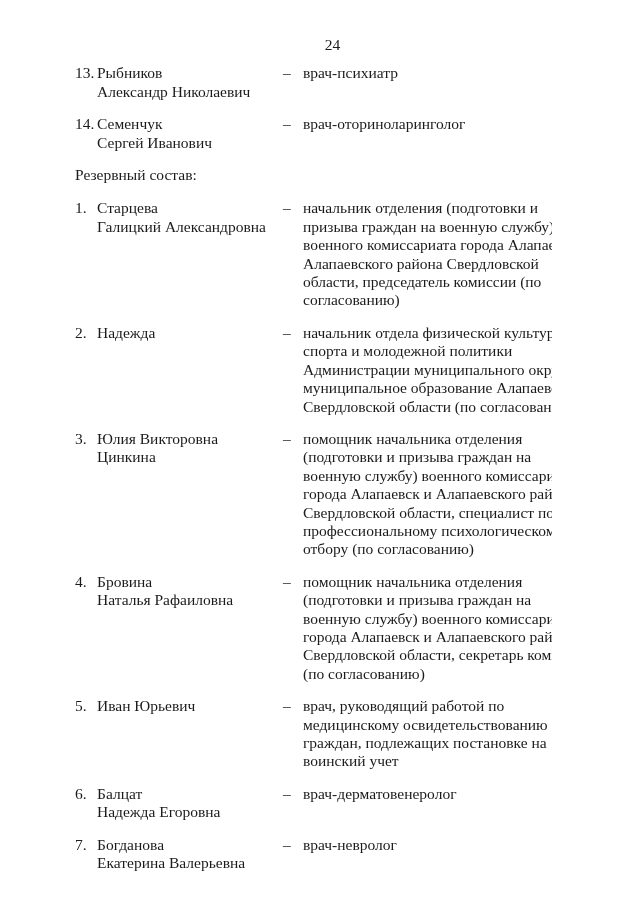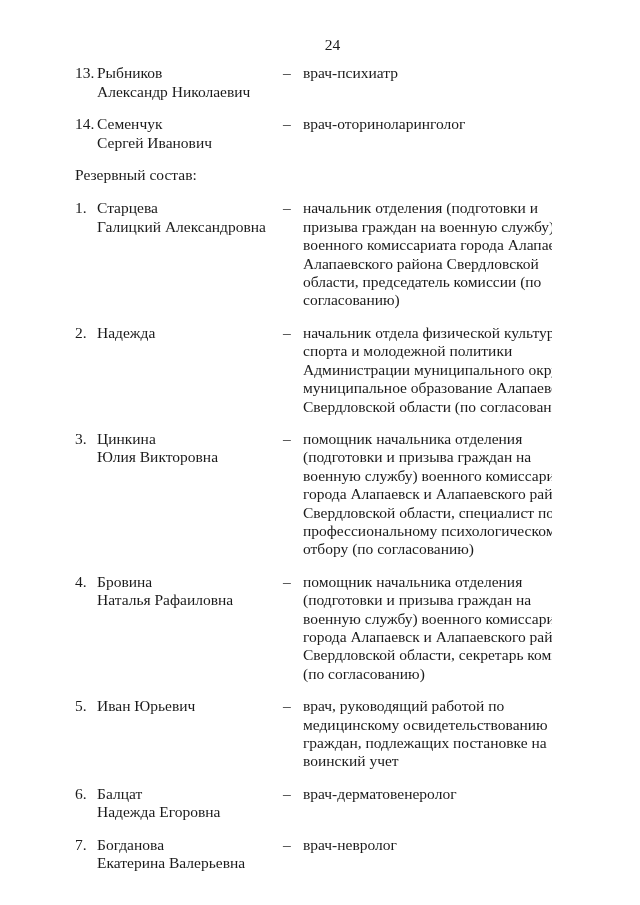--- a/index.html
+++ b/index.html
@@ -78,22 +78,22 @@
     <div class="name">
       <div>Надежда</div>
     </div>
     <div class="dash">–</div>
     <div class="role">начальник отдела физической культуры, спорта и молодежной политики Администрации муниципального округа муниципальное образование Алапаевское Свердловской области (по согласованию)</div>
   </div>
 
   <div class="entry">
     <div class="num">3.</div>
     <div class="name">
+      <div>Юлия Викторовна</div>
       <div>Цинкина</div>
-      <div>Юлия Викторовна</div>
     </div>
     <div class="dash">–</div>
     <div class="role">помощник начальника отделения (подготовки и призыва граждан на военную службу) военного комиссариата города Алапаевск и Алапаевского района Свердловской области, специалист по профессиональному психологическому отбору (по согласованию)</div>
   </div>
 
   <div class="entry">
     <div class="num">4.</div>
     <div class="name">
       <div>Бровина</div>
       <div>Наталья Рафаиловна</div>

